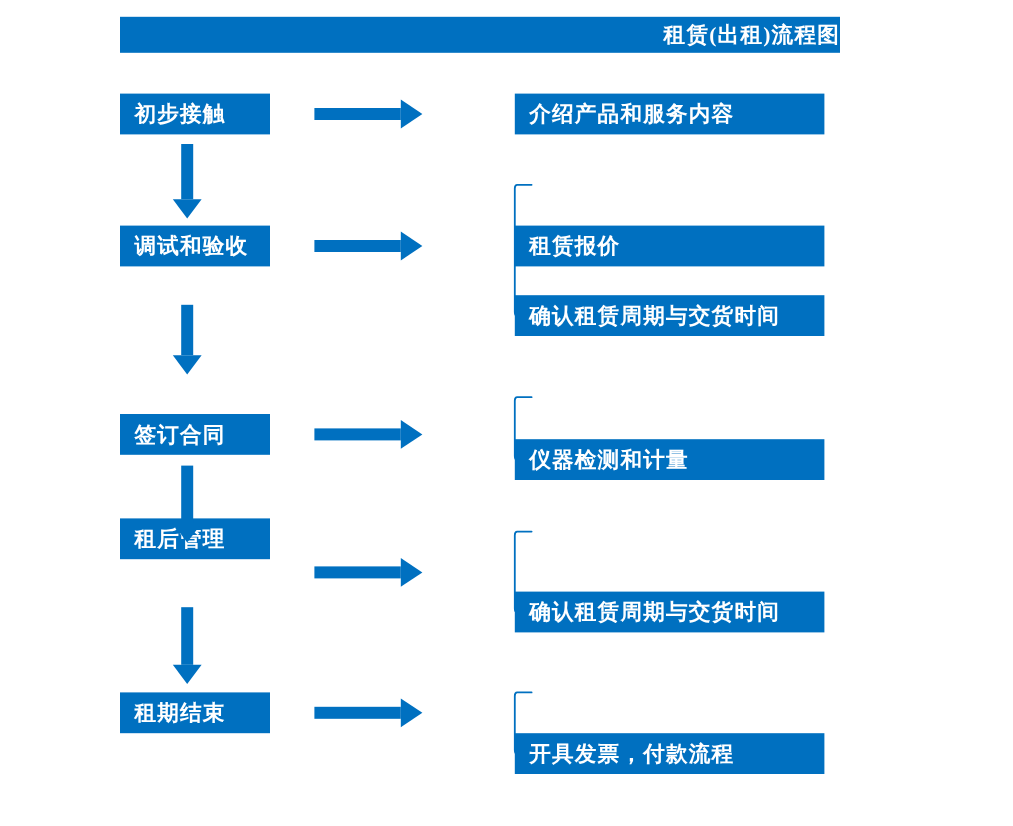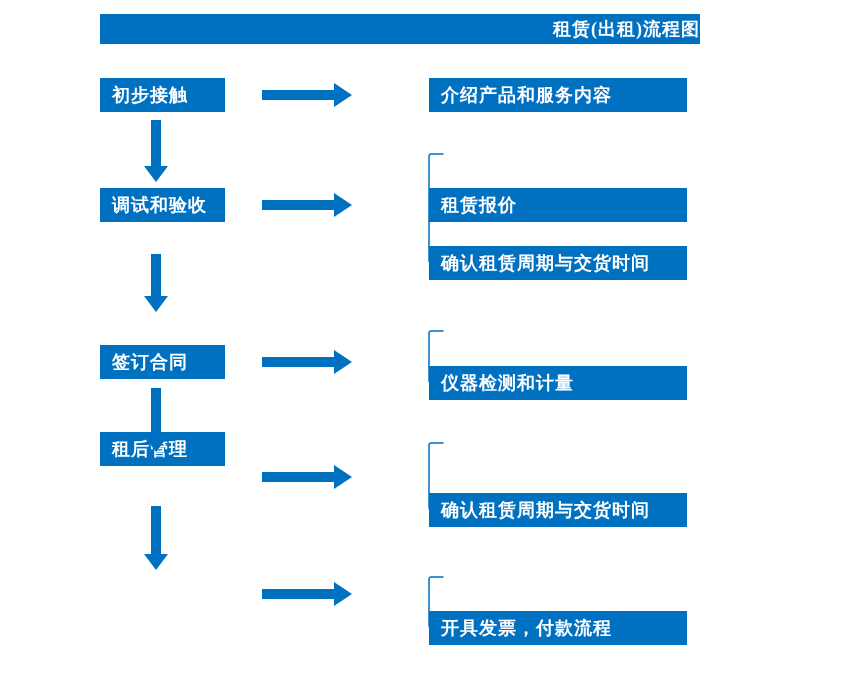--- a/index.html
+++ b/index.html
@@ -91,20 +91,21 @@
 <div class="canvas">
 
   <div class="title-bar">
     <span>租赁(出租)流程图</span>
   </div>
 
   <div class="box step" style="top:78px">初步接触</div>
   <div class="box step" style="top:188px">调试和验收</div>
   <div class="box step" style="top:345px">签订合同</div>
   <div class="box step" style="top:432px">租后管理</div>
+  <div class="box step" style="top:577px">租期结束</div>
 
   <div class="v-arrow" style="top:120px;height:62px">
     <div class="v-shaft"></div>
     <div class="v-head"></div>
   </div>
   <div class="v-arrow" style="top:254px;height:58px">
     <div class="v-shaft"></div>
     <div class="v-head"></div>
   </div>
   <div class="v-arrow" style="top:388px;height:64px">

